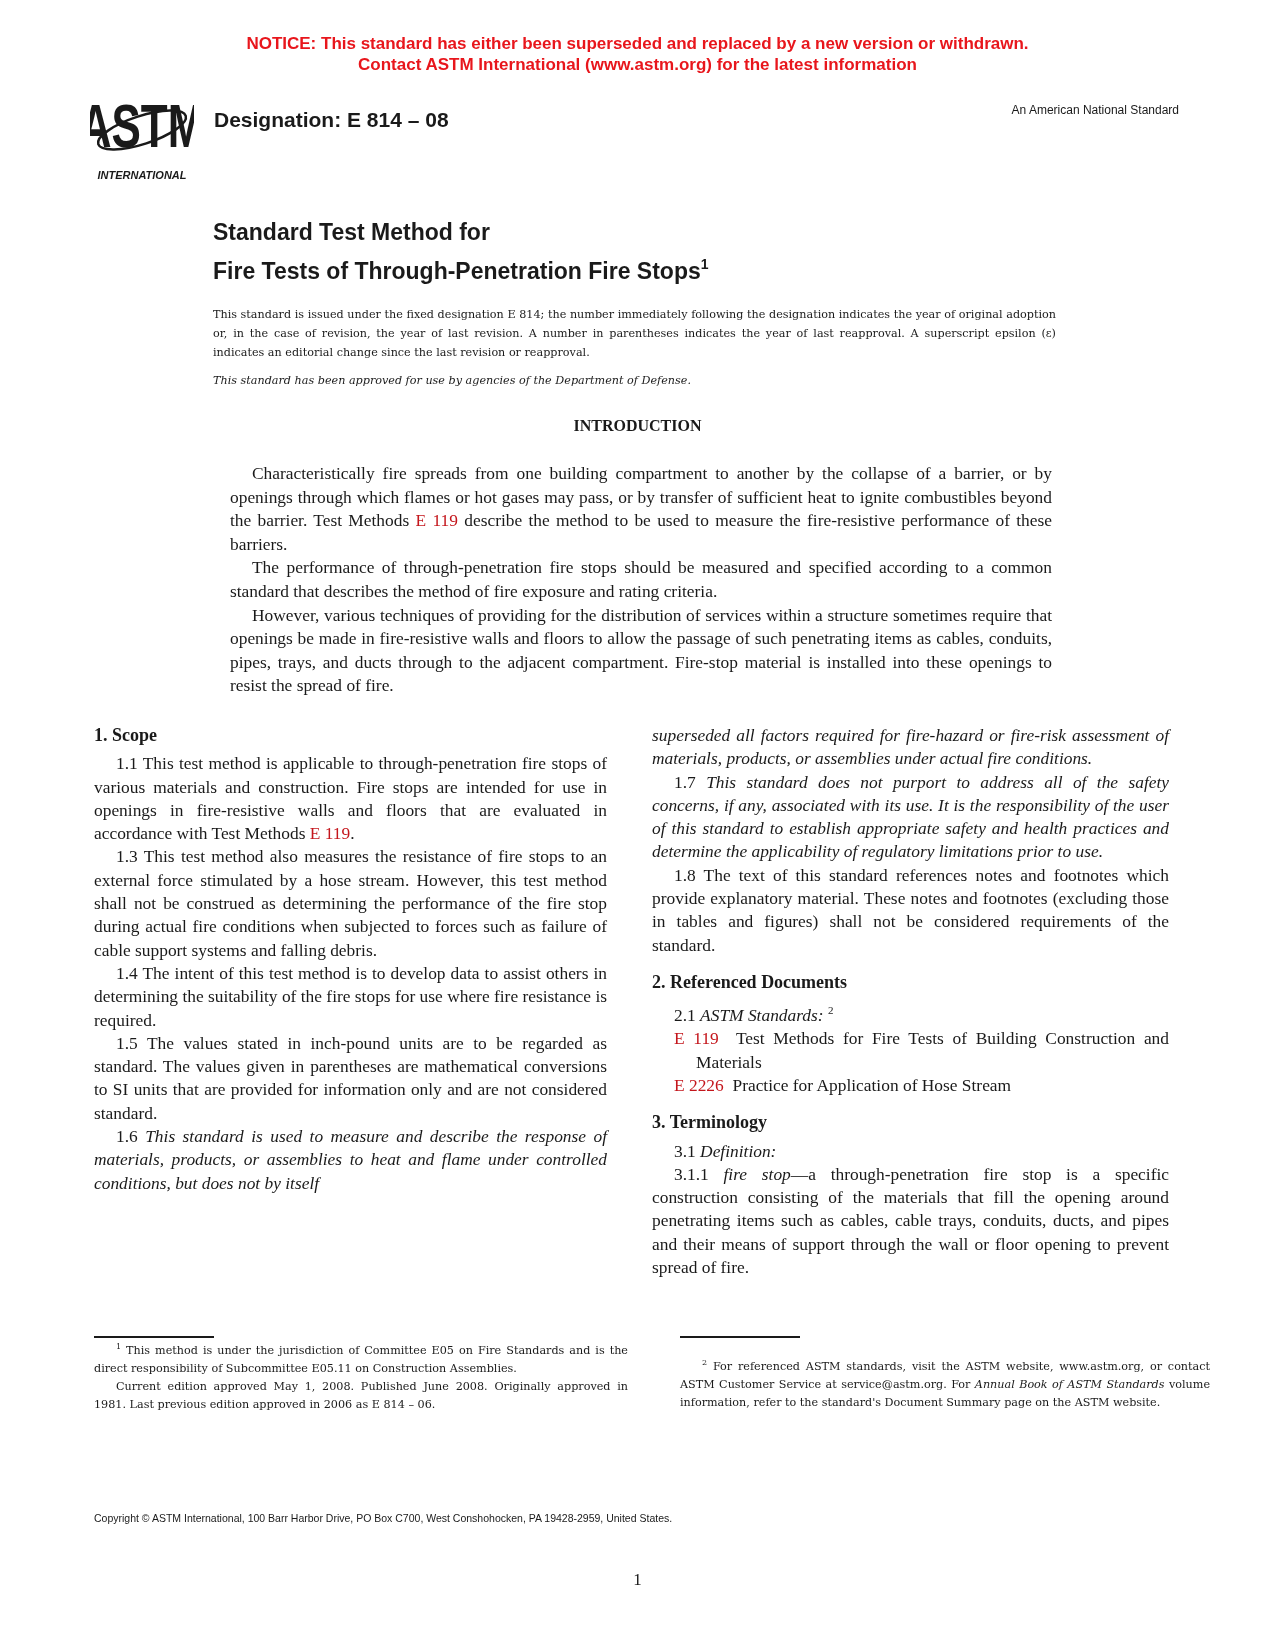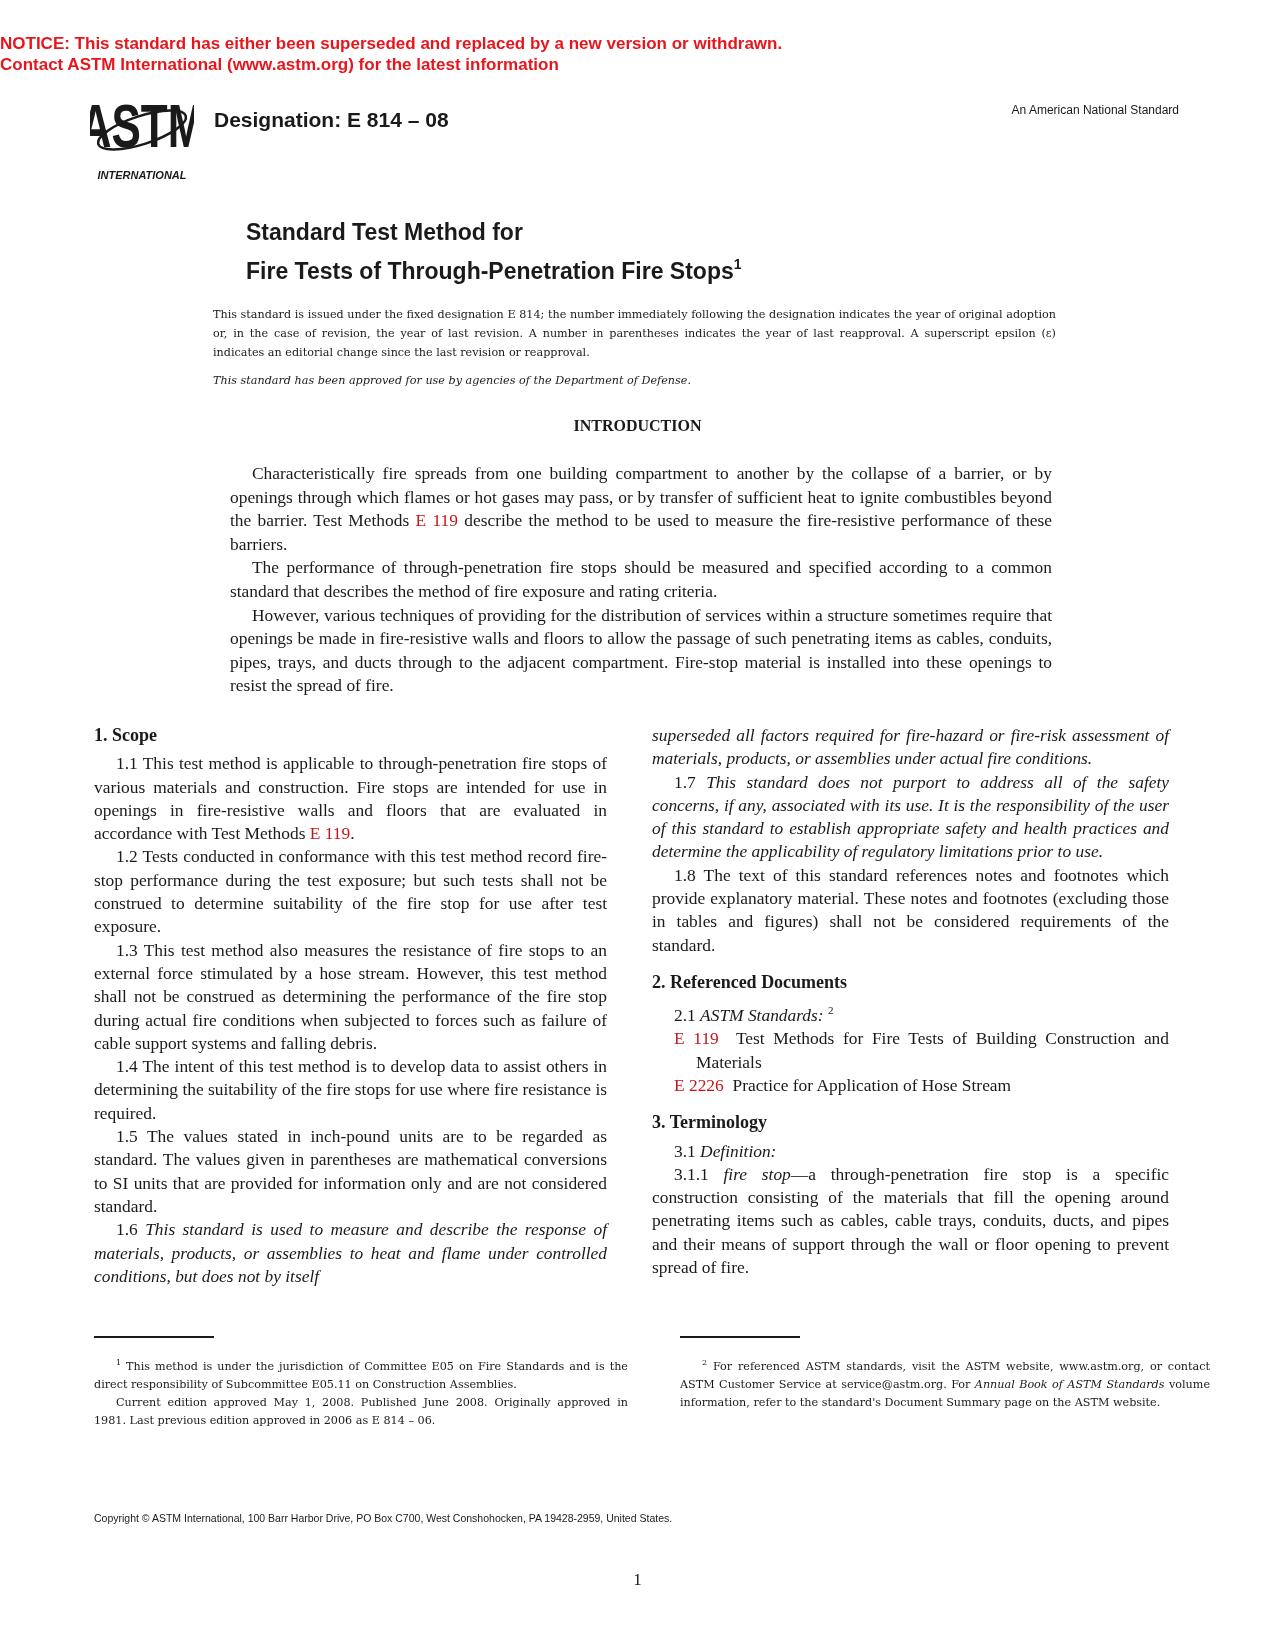--- a/index.html
+++ b/index.html
@@ -1,22 +1,22 @@
 <!DOCTYPE html>
 <html><head>
 <meta charset="utf-8">
 <style>
   html, body { margin: 0; padding: 0; background: #ffffff; }
   body { width: 1275px; height: 1650px; position: relative; overflow: hidden; color: #1a1a1a; }
   .abs { position: absolute; }
-  .notice { left: 0; width: 1275px; top: 33px; color: #e8161c; font-family: "Liberation Sans", sans-serif; font-weight: bold; font-size: 17px; line-height: 21px; }
+  .notice { left: 0; width: 1275px; top: 33px; text-align: center; color: #e8161c; font-family: "Liberation Sans", sans-serif; font-weight: bold; font-size: 17px; line-height: 21px; }
   .logo { left: 90px; top: 90px; width: 104px; height: 92px; }
   .designation { left: 214px; top: 108px; font-family: "Liberation Sans", sans-serif; font-weight: bold; font-size: 21px; }
   .ans { left: 830px; width: 349px; text-align: right; top: 103px; font-family: "Liberation Sans", sans-serif; font-size: 12px; }
-  .title { left: 213px; top: 216px; font-family: "Liberation Sans", sans-serif; font-weight: bold; font-size: 23px; line-height: 32px; margin-left: 33px; }
+  .title { left: 213px; top: 216px; font-family: "Liberation Sans", sans-serif; font-weight: bold; font-size: 23px; line-height: 32px; }
   .title sup { font-size: 14px; vertical-align: 10px; }
   .issued { left: 213px; top: 305px; width: 843px; font-family: "DejaVu Serif", serif; font-size: 11.2px; line-height: 19px; text-align: justify; }
   .dod { left: 213px; top: 374px; font-family: "DejaVu Serif", serif; font-style: italic; font-size: 11.2px; }
   .intro-h { left: 0; width: 1275px; top: 417px; text-align: center; font-family: "Liberation Serif", serif; font-weight: bold; font-size: 16px; }
   .intro { left: 230px; top: 462px; width: 822px; font-family: "Liberation Serif", serif; font-size: 17.4px; line-height: 23.6px; text-align: justify; }
   .intro p { margin: 0; text-indent: 22px; }
   .col { font-family: "Liberation Serif", serif; font-size: 17.4px; line-height: 23.3px; text-align: justify; }
   .col p { margin: 0; text-indent: 22px; }
   .col .h { font-weight: bold; font-size: 18px; text-indent: 0; margin: 0 0 5px 0; }
   .col .sp { height: 14px; }
@@ -61,30 +61,29 @@
 <div class="abs intro-h">INTRODUCTION</div>
 <div class="abs intro">
   <p><span>Characteristically fire spreads from one building compartment to another by the collapse of a barrier, or by openings through which flames or hot gases may pass, or by transfer of sufficient heat to ignite combustibles beyond the barrier. Test Methods </span><span class="red">E 119</span><span> describe the method to be used to measure the fire-resistive performance of these barriers.</span></p>
   <p>The performance of through-penetration fire stops should be measured and specified according to a common standard that describes the method of fire exposure and rating criteria.</p>
   <p>However, various techniques of providing for the distribution of services within a structure sometimes require that openings be made in fire-resistive walls and floors to allow the passage of such penetrating items as cables, conduits, pipes, trays, and ducts through to the adjacent compartment. Fire-stop material is installed into these openings to resist the spread of fire.</p>
 </div>
 
 <div class="abs col left">
   <p class="h">1.  Scope</p>
   <p><span>1.1 This test method is applicable to through-penetration fire stops of various materials and construction. Fire stops are intended for use in openings in fire-resistive walls and floors that are evaluated in accordance with Test Methods </span><span class="red">E 119</span><span>.</span></p>
-  <p>1.2 Tests conducted in conformance with this test method record fire-stop performance during the test exposure; but such tests shall not be construed to determine suitability of the fire stop for use after test exposure.</p>
   <p>1.3 This test method also measures the resistance of fire stops to an external force stimulated by a hose stream. However, this test method shall not be construed as determining the performance of the fire stop during actual fire conditions when subjected to forces such as failure of cable support systems and falling debris.</p>
   <p>1.4 The intent of this test method is to develop data to assist others in determining the suitability of the fire stops for use where fire resistance is required.</p>
   <p>1.5 The values stated in inch-pound units are to be regarded as standard. The values given in parentheses are mathematical conversions to SI units that are provided for information only and are not considered standard.</p>
   <p><span>1.6 </span><span class="it">This standard is used to measure and describe the response of materials, products, or assemblies to heat and flame under controlled conditions, but does not by itself</span></p>
 </div>
 
 <div class="abs" style="left:94px; top:1336px; width:534px;">
   <div class="fn-rule"></div>
-  <div class="fn" style="margin-top:16px;">
+  <div class="fn" style="">
     <p><sup>1</sup> <span>This method is under the jurisdiction of Committee E05 on Fire Standards and is the direct responsibility of Subcommittee E05.11 on Construction Assemblies.</span></p>
     <p>Current edition approved May 1, 2008. Published June 2008. Originally approved in 1981. Last previous edition approved in 2006 as E 814 – 06.</p>
   </div>
 </div>
 
 <div class="abs col right">
   <p class="it" style="text-indent:0;">superseded all factors required for fire-hazard or fire-risk assessment of materials, products, or assemblies under actual fire conditions.</p>
   <p><span>1.7 </span><span class="it">This standard does not purport to address all of the safety concerns, if any, associated with its use. It is the responsibility of the user of this standard to establish appropriate safety and health practices and determine the applicability of regulatory limitations prior to use.</span></p>
   <p>1.8 The text of this standard references notes and footnotes which provide explanatory material. These notes and footnotes (excluding those in tables and figures) shall not be considered requirements of the standard.</p>
   <div class="sp"></div>

